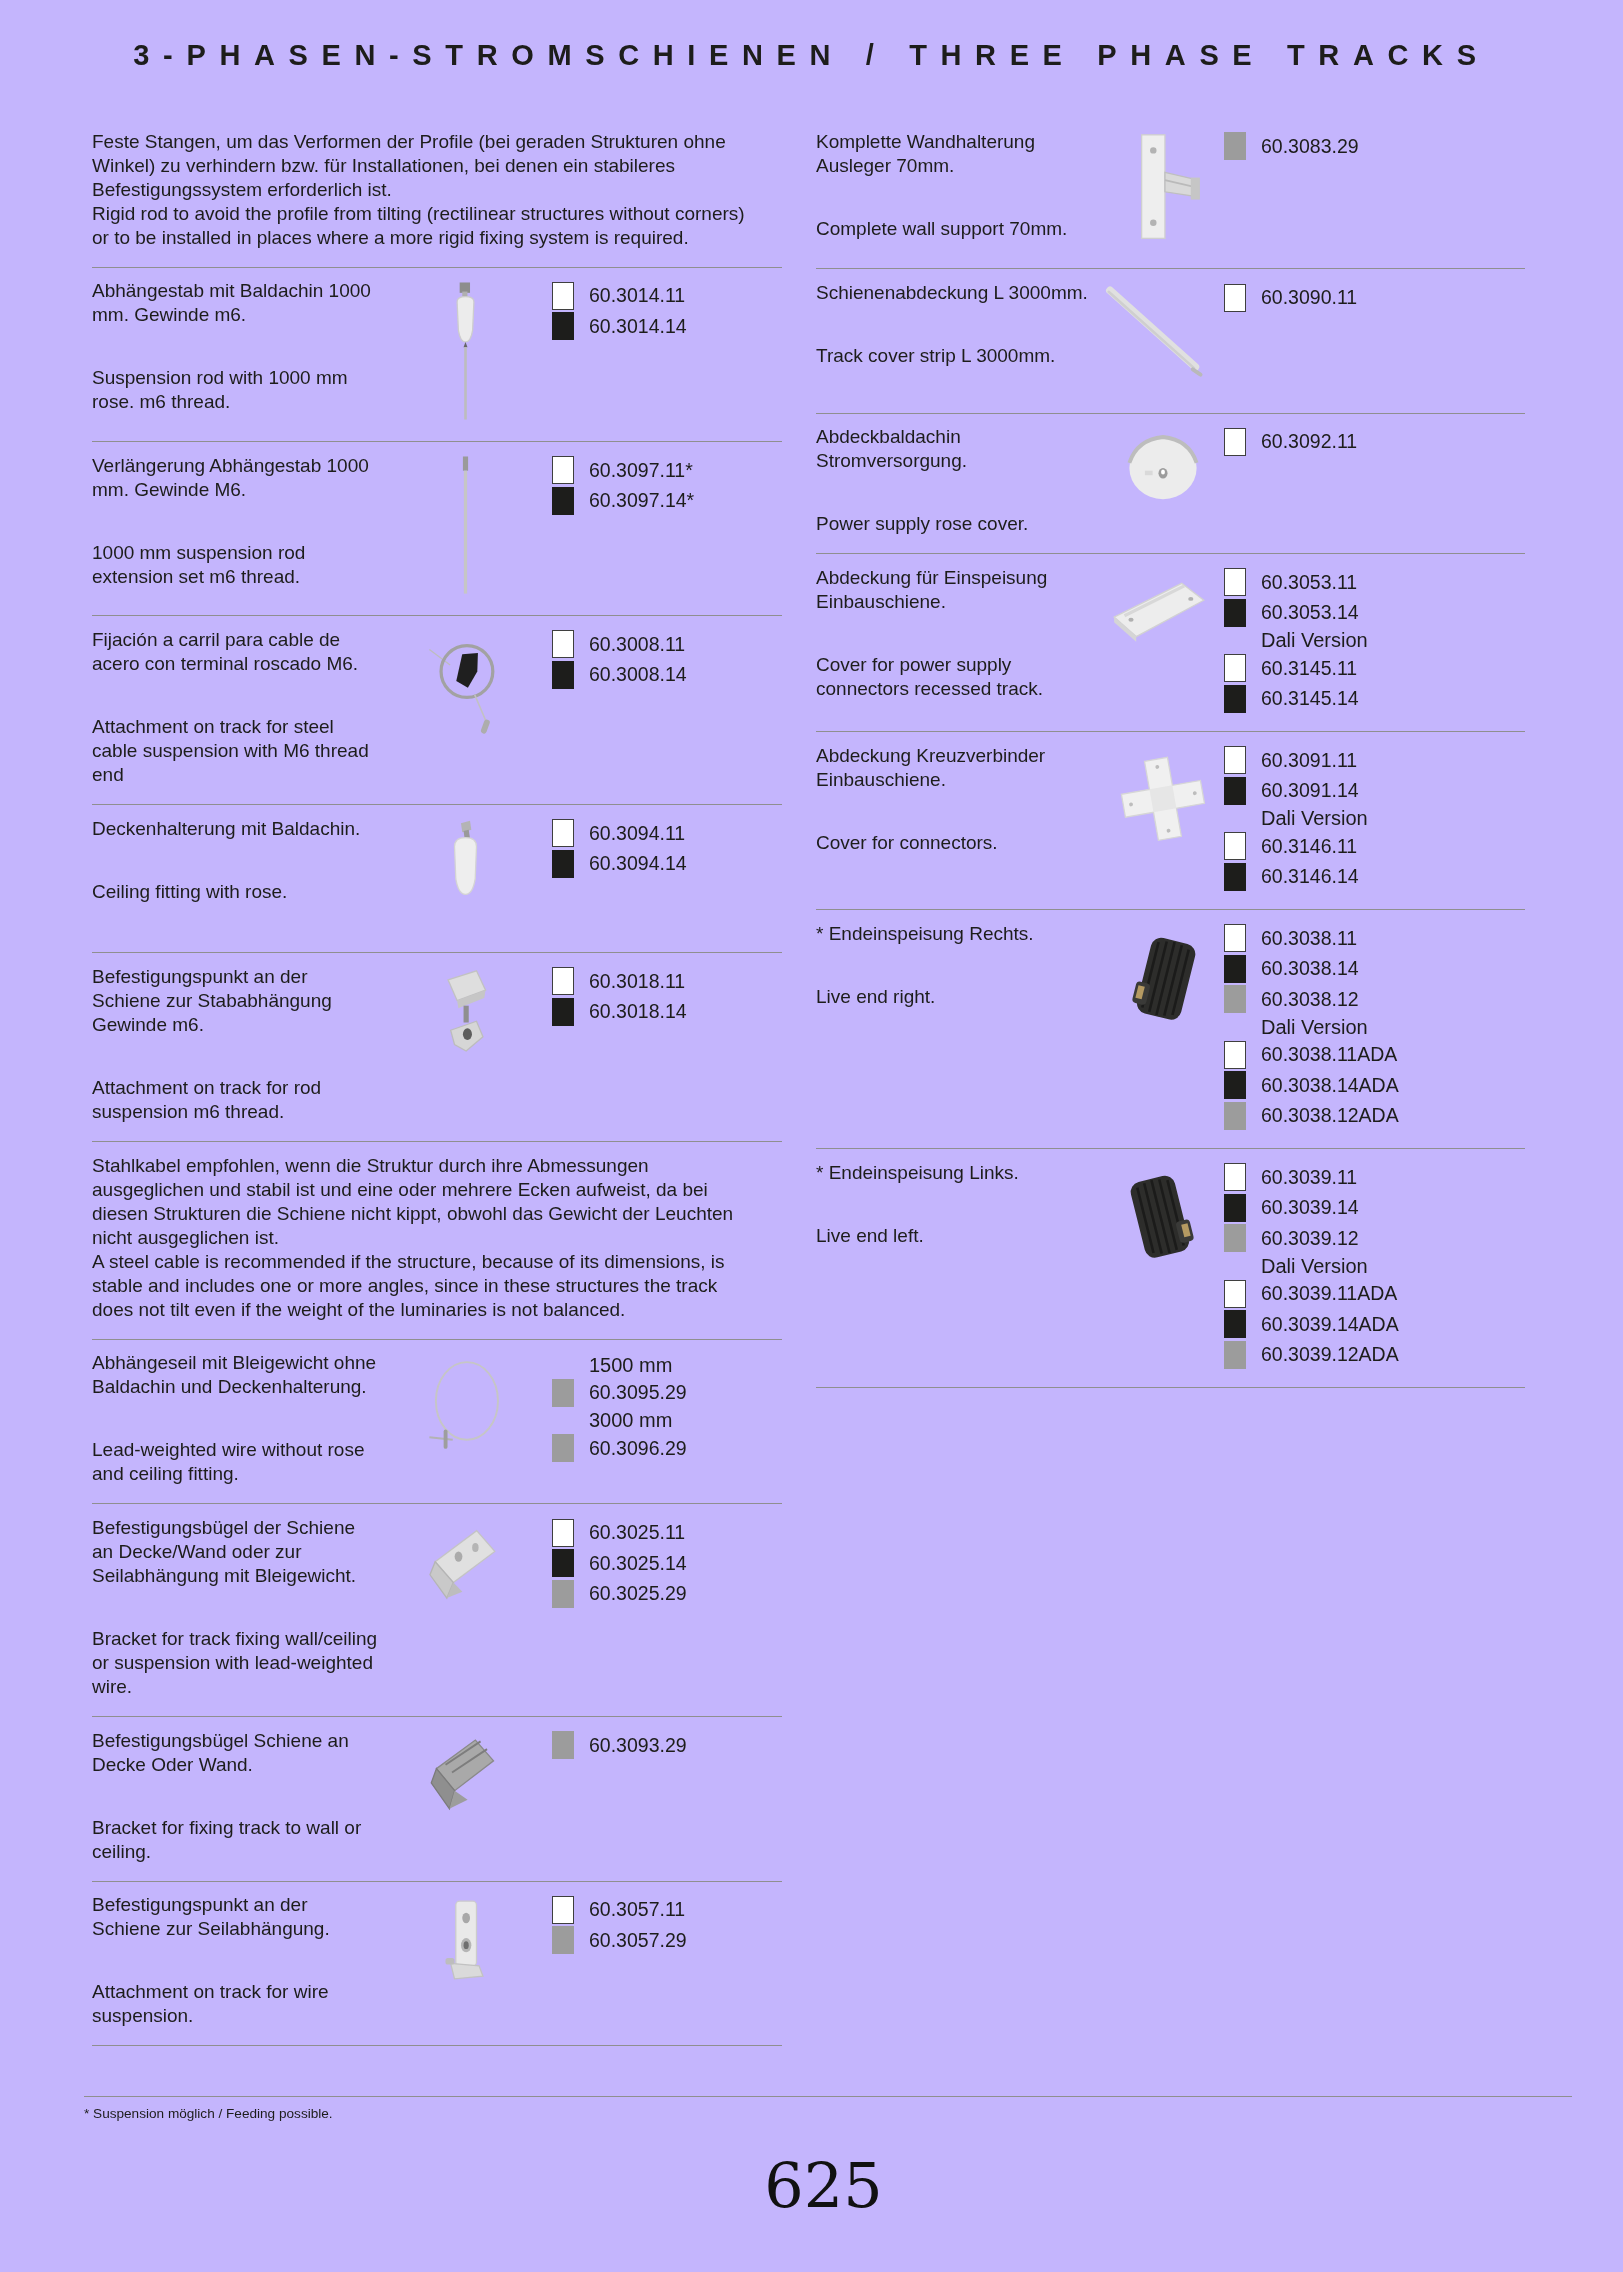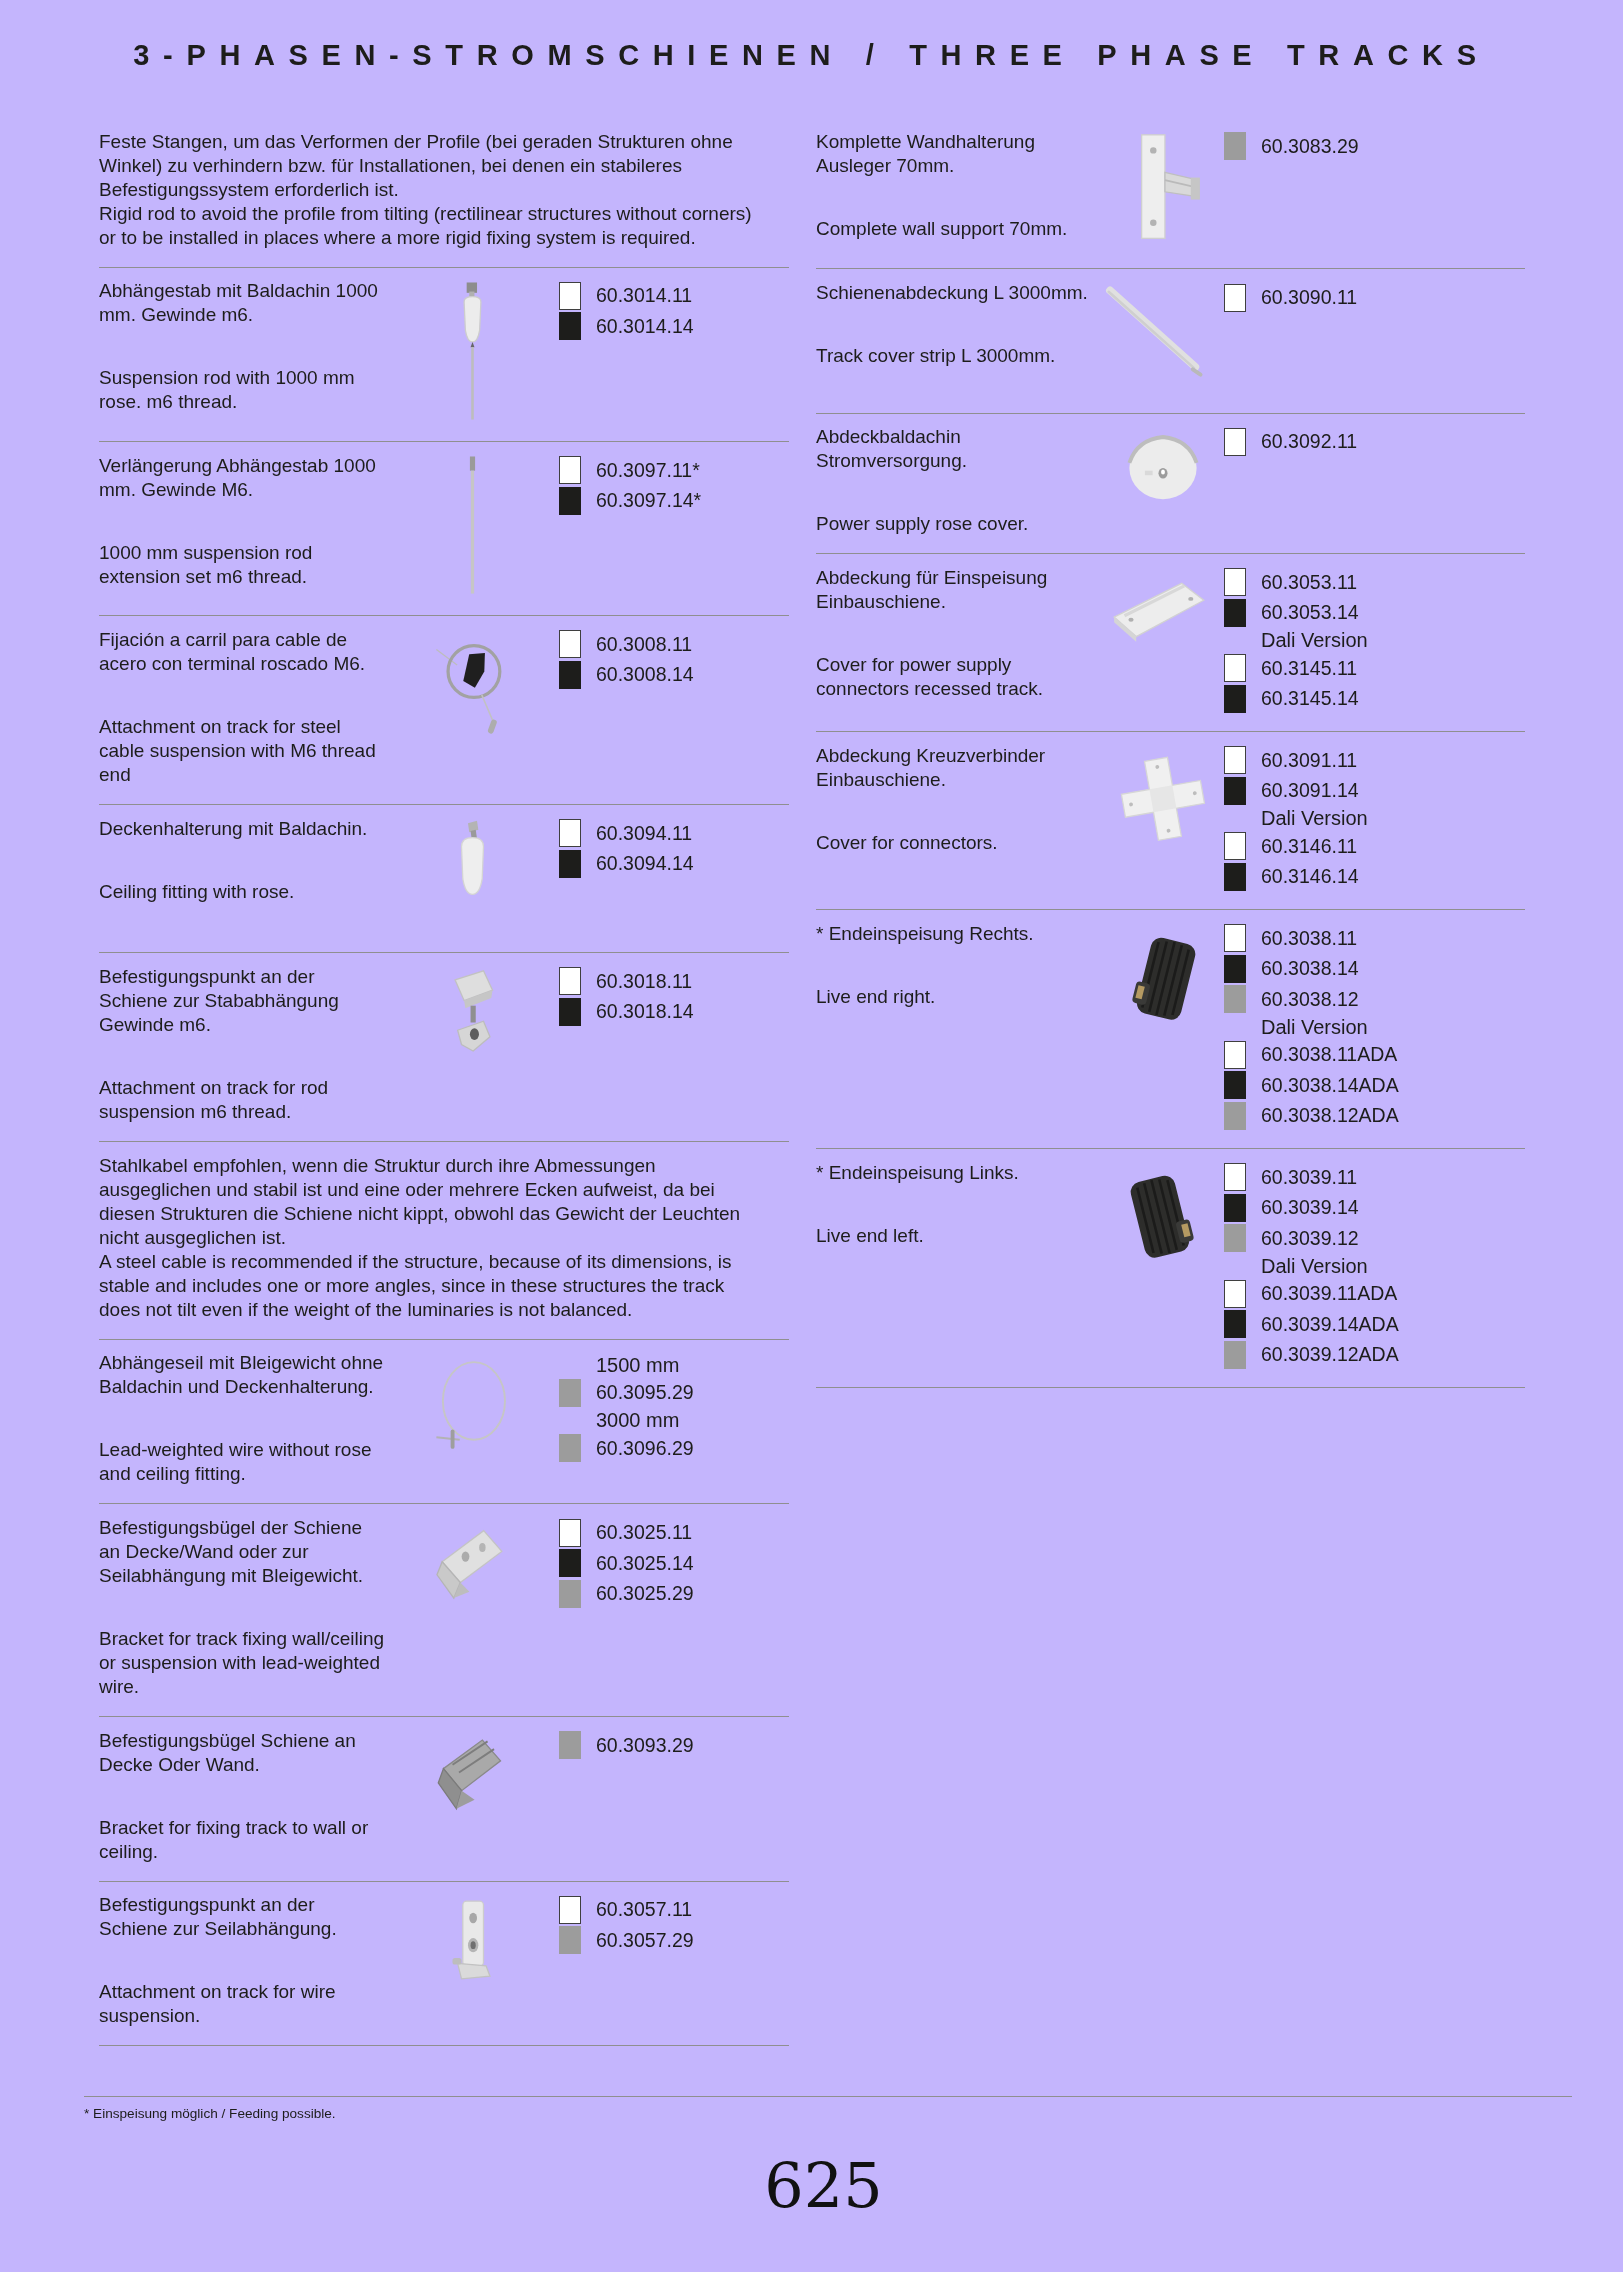--- a/index.html
+++ b/index.html
@@ -1,21 +1,21 @@
 <!DOCTYPE html>
 <html style="font-size:10.4px"><head>
 <meta charset="utf-8">
 <style>
   html,body{margin:0;padding:0;background:#ffffff;}
   .page{position:relative;width:1623px;height:2273px;background:#c4b5fd;overflow:hidden;
         font-family:"Liberation Sans",sans-serif;color:#1d1d1b;}
   .title{position:absolute;top:39px;left:0;width:100%;text-align:center;margin:0;
          font-size:29px;font-weight:700;letter-spacing:0.47em;white-space:nowrap;color:#1d1d1b;}
   .column{position:absolute;top:118px;}
-  .column.left{left:99px;width:690px;}
+  .column.left{left:92px;width:690px;}
   .column.right{left:816px;width:709px;}
   .entry{display:flex;border-bottom:1.3px solid #8f8f8f;padding:11.7px 0 17px;box-sizing:border-box;}
   .left .entry{min-height:143px;}
   .right .entry{min-height:130px;}
   .entry.note{min-height:0;}
   .text{width:286px;font-size:19px;line-height:24px;}
   .entry.note .text{width:669px;}
   .text p{margin:0;}
   .text p + p{margin-top:39px;}
   .entry.note .text p + p{margin-top:0;}
@@ -491,16 +491,16 @@
             <span class="code">60.3039.14ADA</span>
           </div>
           <div class="row">
             <span class="swatch grey"></span>
             <span class="code">60.3039.12ADA</span>
           </div>
         </div>
       </section>
     </div>
   <div class="footer-rule"></div>
-  <p class="footnote">* Einspeisung möglich / Feeding possible.</p>
+  <p class="footnote">* Suspension möglich / Feeding possible.</p>
   <div class="pagenum">625</div>
 </div>
 
 
 </body></html>

